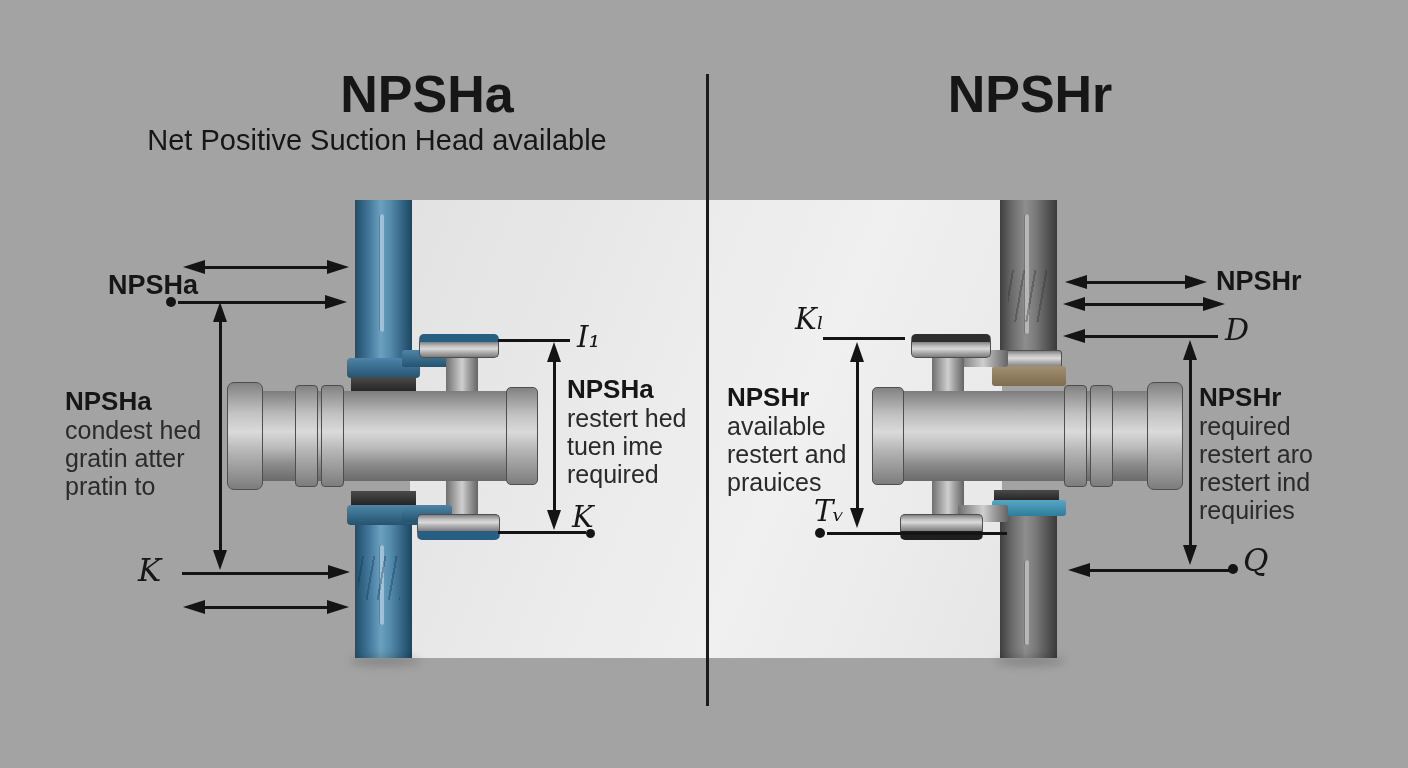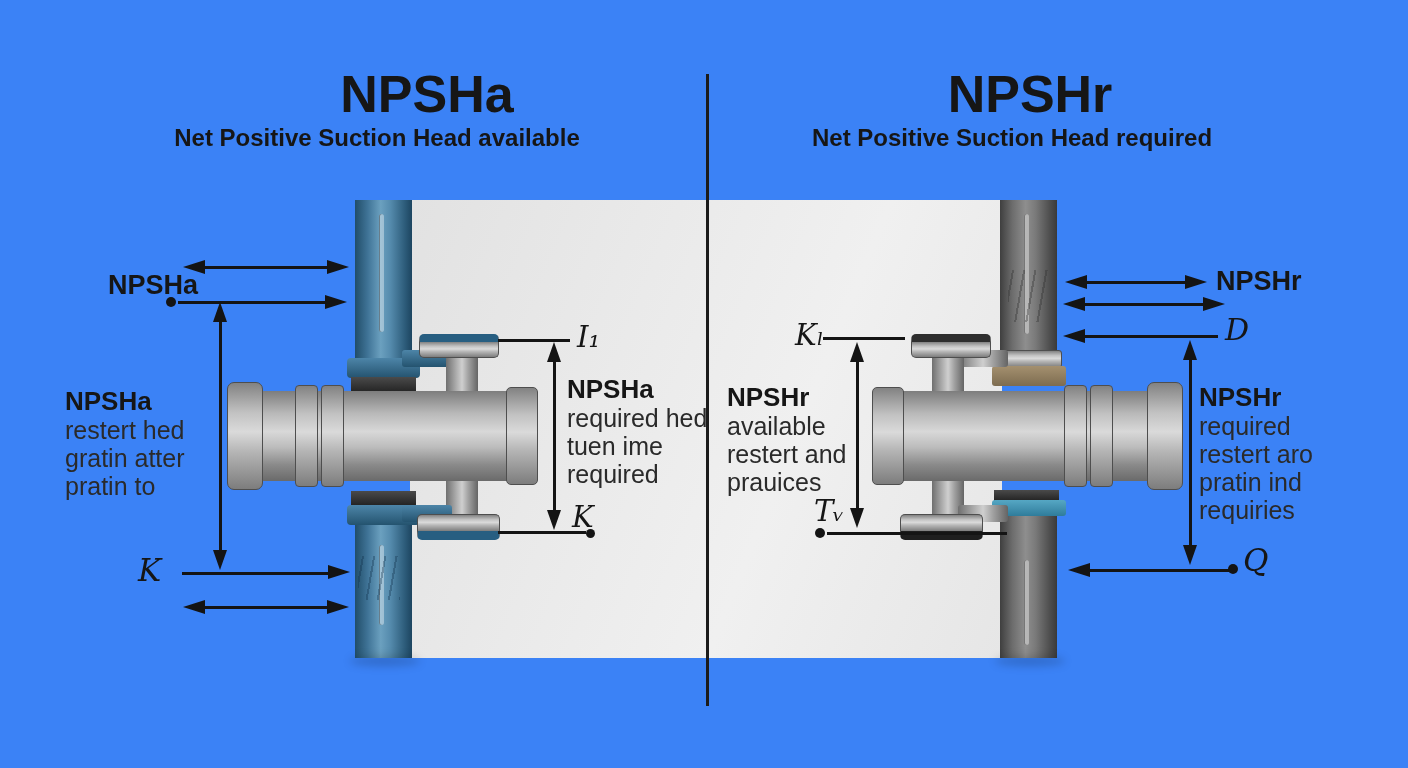--- a/index.html
+++ b/index.html
@@ -1,25 +1,25 @@
 <!DOCTYPE html>
 <html><head>
 <meta charset="utf-8">
 <style>
   html,body{margin:0;padding:0;background:#ffffff;}
-  .canvas{position:relative;width:1408px;height:768px;background:#3b82f6;overflow:hidden;
+  .canvas{position:relative;width:1408px;height:768px;background:#a3a3a3;overflow:hidden;
           font-family:"Liberation Sans",sans-serif;color:#161616;}
   .abs{position:absolute;}
   
   .panel-bg{position:absolute;left:410px;top:200px;width:592px;height:458px;
             background:linear-gradient(112deg,#e2e2e2 0%,#eaeaea 35%,#f0f0f0 62%,#e6e6e6 100%);}
   .divider{position:absolute;left:706px;top:74px;width:3px;height:632px;background:#1b1b1b;}
   
   .title-main{position:absolute;width:600px;text-align:center;font-size:52px;font-weight:800;letter-spacing:0px;}
-  .title-sub{position:absolute;width:600px;text-align:center;font-size:24px;font-weight:700;}
+  .title-sub{position:absolute;width:600px;text-align:center;font-size:29px;font-weight:400;}
   
   .head-label{position:absolute;font-size:27px;font-weight:700;}
   .tblock{position:absolute;line-height:28px;}
   .th{font-size:26px;font-weight:700;line-height:30px;}
   .tl{font-size:25px;color:#2a2a2a;}
   .math{position:absolute;font-family:"DejaVu Serif",serif;font-style:italic;font-size:29px;}
   
   .hline{position:absolute;height:3px;background:#141414;}
   .vline{position:absolute;width:3px;background:#141414;}
   .arr{position:absolute;width:0;height:0;}
@@ -48,21 +48,20 @@
 <body>
 
 <div class="canvas">
 
   <div class="panel-bg"></div>
   <div class="divider"></div>
 
   <div class="title-main" style="left:127px;top:64px;">NPSHa</div>
   <div class="title-sub" style="left:77px;top:124px;">Net Positive Suction Head available</div>
   <div class="title-main" style="left:730px;top:64px;">NPSHr</div>
-  <div class="title-sub" style="left:712px;top:124px;">Net Positive Suction Head required</div>
 
   <div class="pipe-blue" style="left:355px;top:200px;width:57px;height:168px;"></div>
   <div class="pipe-blue" style="left:355px;top:520px;width:57px;height:138px;"></div>
   <div class="slot" style="left:379px;top:214px;height:118px;"></div>
   <div class="slot" style="left:379px;top:545px;height:80px;"></div>
   <div class="marking" style="left:358px;top:556px;width:42px;height:44px;"></div>
   <div class="pipe-shadow" style="left:350px;top:656px;width:70px;"></div>
 
   <div class="blue-part" style="left:347px;top:358px;width:73px;height:20px;border-radius:4px;"></div>
   <div class="gasket-dark" style="left:351px;top:377px;width:65px;height:17px;"></div>
@@ -118,51 +117,51 @@
   <div class="dot" style="left:166px;top:297px;"></div>
   <div class="hline" style="left:178px;top:301px;width:147px;"></div>
   <div class="arr r" style="left:325px;top:295px;"></div>
 
   <div class="arr u" style="left:213px;top:302px;"></div>
   <div class="vline" style="left:219px;top:320px;height:234px;"></div>
   <div class="arr d" style="left:213px;top:550px;"></div>
 
   <div class="tblock" style="left:65px;top:386px;">
     <div class="th">NPSHa</div>
-    <div class="tl">restert hed</div>
+    <div class="tl">condest hed</div>
     <div class="tl">gratin atter</div>
     <div class="tl">pratin to</div>
   </div>
 
   <div class="hline" style="left:498px;top:339px;width:72px;"></div>
   <div class="math" style="left:577px;top:320px;">I₁</div>
   <div class="arr u" style="left:547px;top:342px;"></div>
   <div class="vline" style="left:553px;top:360px;height:152px;"></div>
   <div class="arr d" style="left:547px;top:510px;"></div>
 
   <div class="tblock" style="left:567px;top:374px;">
     <div class="th">NPSHa</div>
-    <div class="tl">required hed</div>
+    <div class="tl">restert hed</div>
     <div class="tl">tuen ime</div>
     <div class="tl">required</div>
   </div>
 
   <div class="math" style="left:572px;top:500px;">K</div>
   <div class="hline" style="left:498px;top:531px;width:88px;"></div>
   <div class="dot" style="left:586px;top:529px;width:9px;height:9px;"></div>
 
   <div class="math" style="left:138px;top:552px;font-size:31px;">K</div>
   <div class="hline" style="left:182px;top:572px;width:148px;"></div>
   <div class="arr r" style="left:328px;top:565px;"></div>
 
   <div class="arr l" style="left:183px;top:600px;"></div>
   <div class="hline" style="left:203px;top:606px;width:124px;"></div>
   <div class="arr r" style="left:327px;top:600px;"></div>
 
-  <div class="math" style="left:795px;top:318px;">Kₗ</div>
+  <div class="math" style="left:795px;top:302px;">Kₗ</div>
   <div class="hline" style="left:823px;top:337px;width:82px;"></div>
   <div class="arr u" style="left:850px;top:342px;"></div>
   <div class="vline" style="left:856px;top:360px;height:150px;"></div>
   <div class="arr d" style="left:850px;top:508px;"></div>
 
   <div class="tblock" style="left:727px;top:382px;">
     <div class="th">NPSHr</div>
     <div class="tl">available</div>
     <div class="tl">restert and</div>
     <div class="tl">prauices</div>
@@ -184,21 +183,21 @@
   <div class="hline" style="left:1083px;top:335px;width:135px;"></div>
   <div class="math" style="left:1225px;top:312px;font-size:30px;">D</div>
   <div class="arr u" style="left:1183px;top:340px;"></div>
   <div class="vline" style="left:1189px;top:358px;height:190px;"></div>
   <div class="arr d" style="left:1183px;top:545px;"></div>
 
   <div class="tblock" style="left:1199px;top:382px;">
     <div class="th">NPSHr</div>
     <div class="tl">required</div>
     <div class="tl">restert aro</div>
-    <div class="tl">pratin ind</div>
+    <div class="tl">restert ind</div>
     <div class="tl">requiries</div>
   </div>
 
   <div class="arr l" style="left:1068px;top:563px;"></div>
   <div class="hline" style="left:1088px;top:569px;width:144px;"></div>
   <div class="dot" style="left:1228px;top:564px;"></div>
   <div class="math" style="left:1243px;top:542px;font-size:31px;">Q</div>
 
 </div>
 

